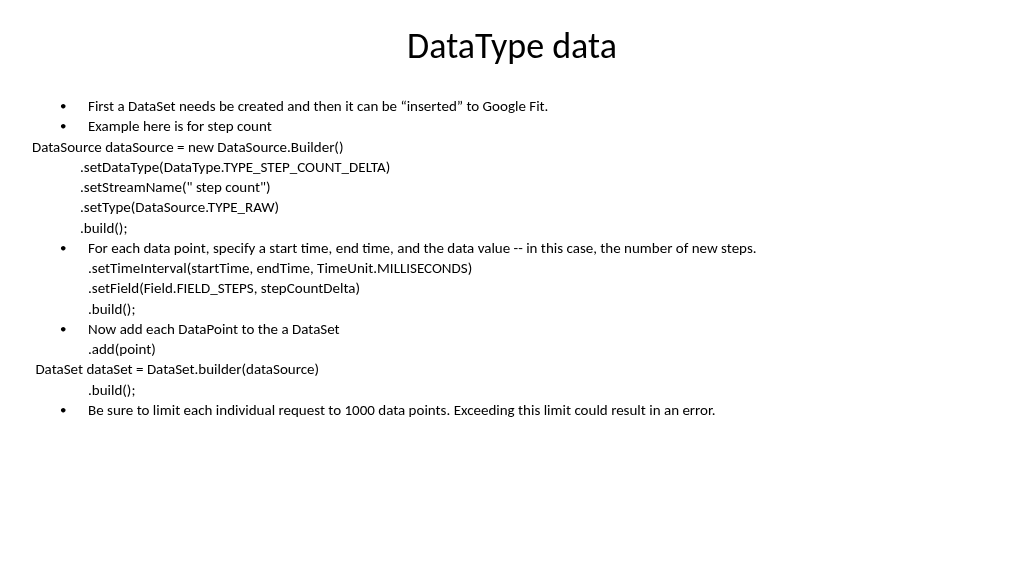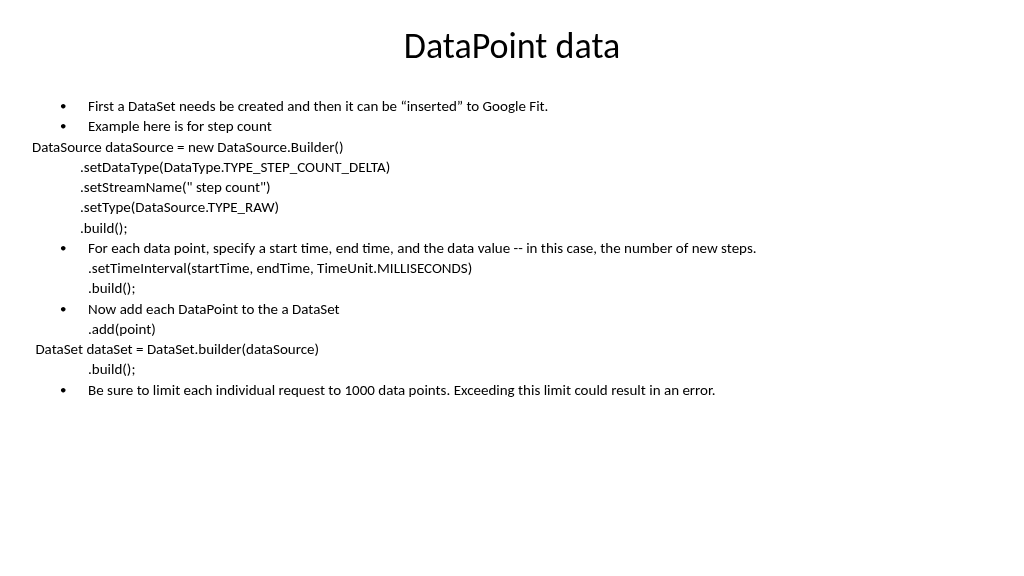--- a/index.html
+++ b/index.html
@@ -47,21 +47,21 @@
     .indent-1 {
       padding-left: 48px;
     }
     .indent-2 {
       padding-left: 56px;
     }
   </style>
 </head>
 <body>
 
-<h1 class="title">DataPoint data</h1>
+<h1 class="title">DataType data</h1>
 
 <div class="content">
 
   <div class="bullet-item">
     <span class="bullet-marker">•</span>
     <span class="bullet-text">First a DataSet needs be created and then it can be “inserted” to Google Fit.</span>
   </div>
 
   <div class="bullet-item">
     <span class="bullet-marker">•</span>
@@ -73,20 +73,21 @@
   <div class="code-line indent-1">.setStreamName(" step count")</div>
   <div class="code-line indent-1">.setType(DataSource.TYPE_RAW)</div>
   <div class="code-line indent-1">.build();</div>
 
   <div class="bullet-item">
     <span class="bullet-marker">•</span>
     <span class="bullet-text">For each data point, specify a start time, end time, and the data value -- in this case, the number of new steps.</span>
   </div>
 
   <div class="code-line indent-2">.setTimeInterval(startTime, endTime, TimeUnit.MILLISECONDS)</div>
+  <div class="code-line indent-2">.setField(Field.FIELD_STEPS, stepCountDelta)</div>
   <div class="code-line indent-2">.build();</div>
 
   <div class="bullet-item">
     <span class="bullet-marker">•</span>
     <span class="bullet-text">Now add each DataPoint to the a DataSet</span>
   </div>
 
   <div class="code-line indent-2">.add(point)</div>
   <div class="code-line"> DataSet dataSet = DataSet.builder(dataSource)</div>
   <div class="code-line indent-2">.build();</div>

